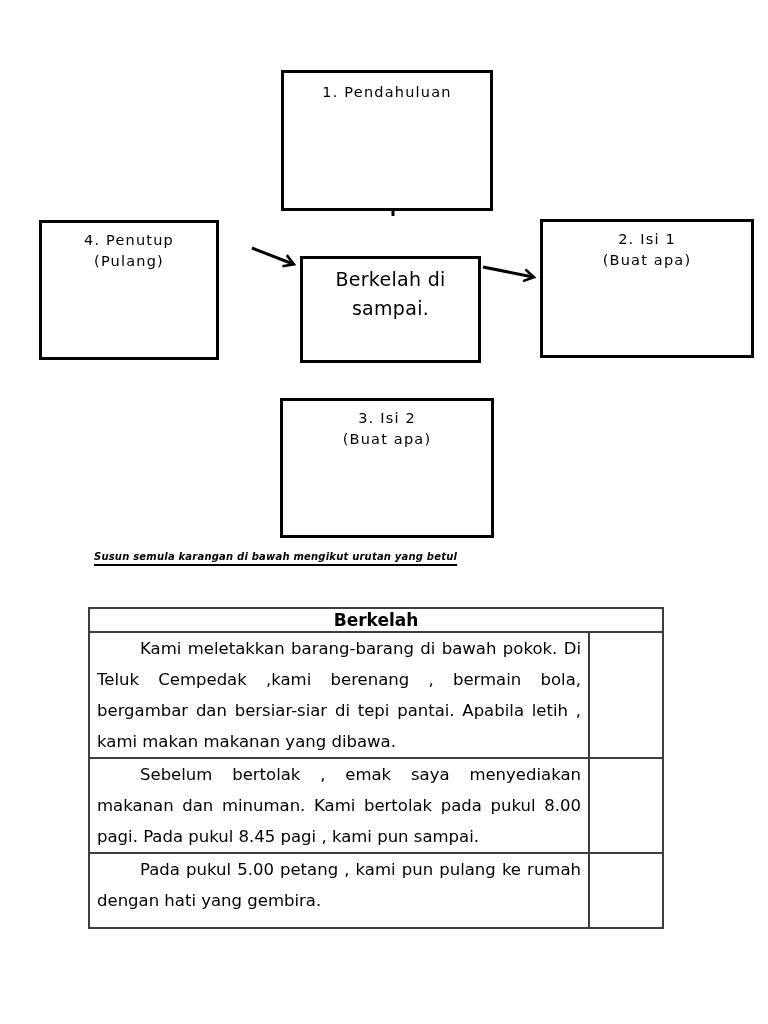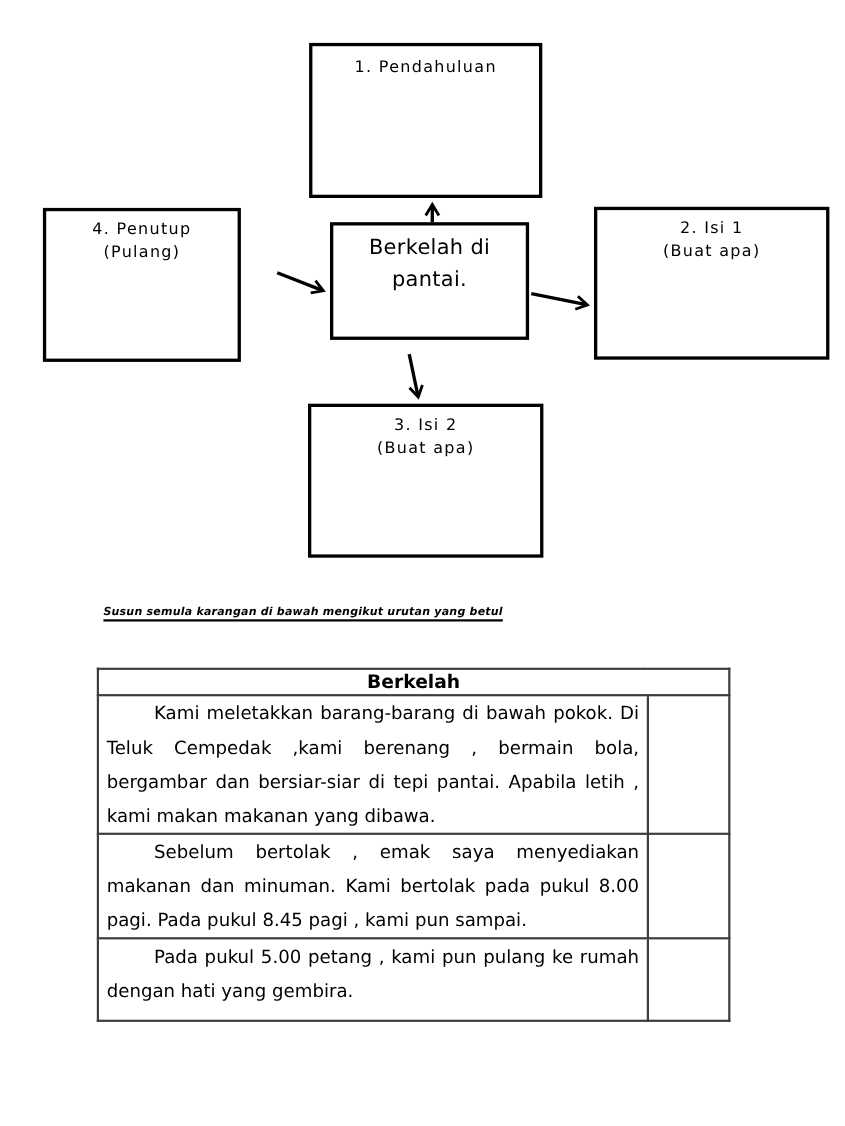--- a/index.html
+++ b/index.html
@@ -14,28 +14,29 @@
 
   
   .diagram { position: absolute; left: 0; top: 0; width: 768px; height: 540px; }
   .arrow-layer { position: absolute; left: 0; top: 0; width: 768px; height: 540px; pointer-events: none; }
   .dbox {
     position: absolute;
     border: 3px solid #000000;
     background: #ffffff;
     box-sizing: border-box;
     text-align: center;
+    margin-top: 31px;
   }
   .dbox .line { display: block; }
   .box-satellite { font-size: 14.5px; line-height: 21px; letter-spacing: 1.2px; font-weight: 500; }
   #box-pendahuluan { left: 281px; top: 39px;  width: 212px; height: 141px; padding-top: 9px; }
   #box-penutup     { left: 39px;  top: 189px; width: 180px; height: 140px; padding-top: 7px; }
   #box-isi1        { left: 540px; top: 188px; width: 214px; height: 139px; padding-top: 7px; }
   #box-isi2        { left: 280px; top: 367px; width: 214px; height: 140px; padding-top: 7px; }
-  #box-center      { left: 300px; top: 202px; width: 181px; height: 107px; padding-top: 6px;
+  #box-center      { left: 300px; top: 225px; width: 181px; height: 107px; padding-top: 6px;
                      font-size: 19px; line-height: 29px; letter-spacing: 0.3px; }
 
   
   .heading {
     position: absolute; left: 94px; top: 551px;
     font-size: 10px; font-weight: bold; letter-spacing: 0.2px;
     text-decoration: underline;
     text-decoration-thickness: 2px;
     text-underline-offset: 4px;
     white-space: nowrap;
@@ -95,21 +96,21 @@
       <span class="line"></span>
     </div>
 
     <div class="dbox box-satellite" id="box-penutup">
       <span class="line">4. Penutup</span>
       <span class="line">(Pulang)</span>
     </div>
 
     <div class="dbox" id="box-center">
       <span class="line">Berkelah di</span>
-      <span class="line">pantai.</span>
+      <span class="line">sampai.</span>
     </div>
 
     <div class="dbox box-satellite" id="box-isi1">
       <span class="line">2. Isi 1</span>
       <span class="line">(Buat apa)</span>
     </div>
 
     <div class="dbox box-satellite" id="box-isi2">
       <span class="line">3. Isi 2</span>
       <span class="line">(Buat apa)</span>

